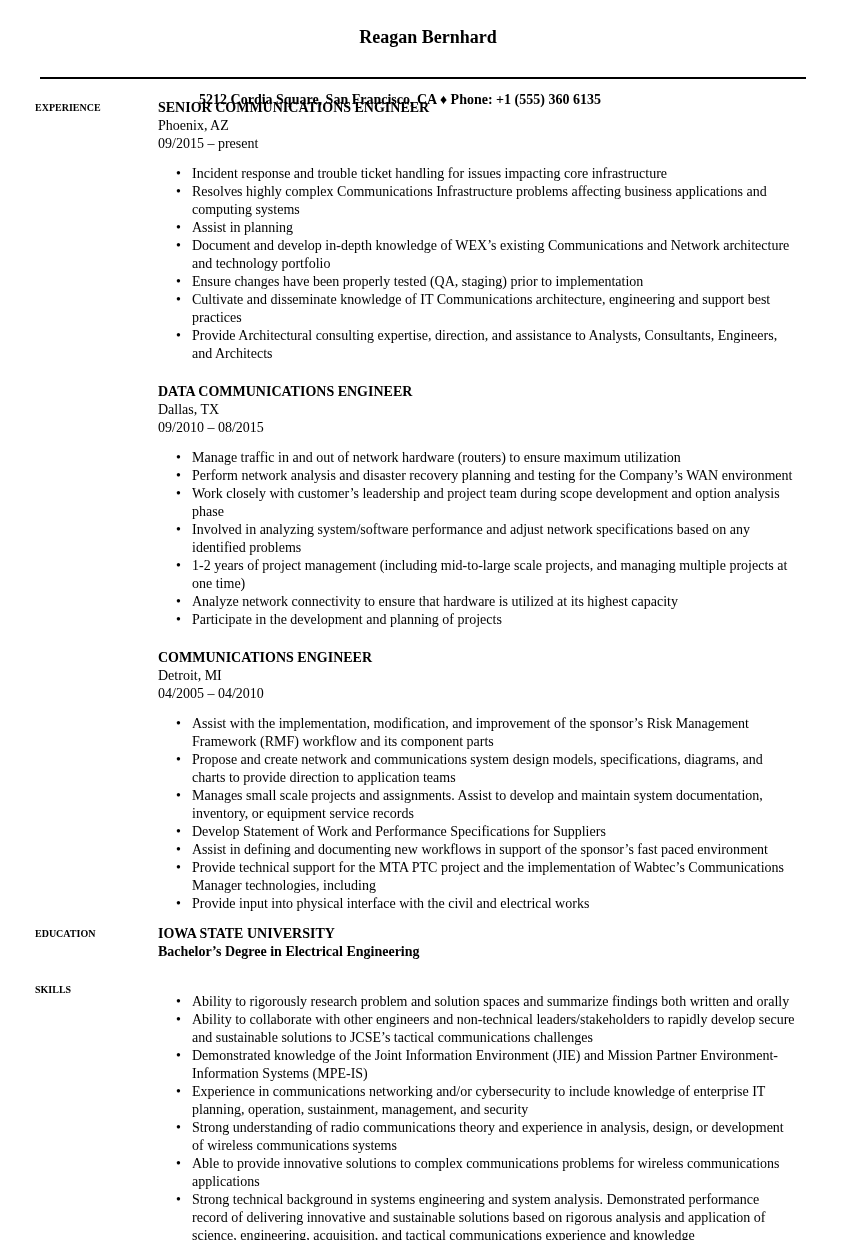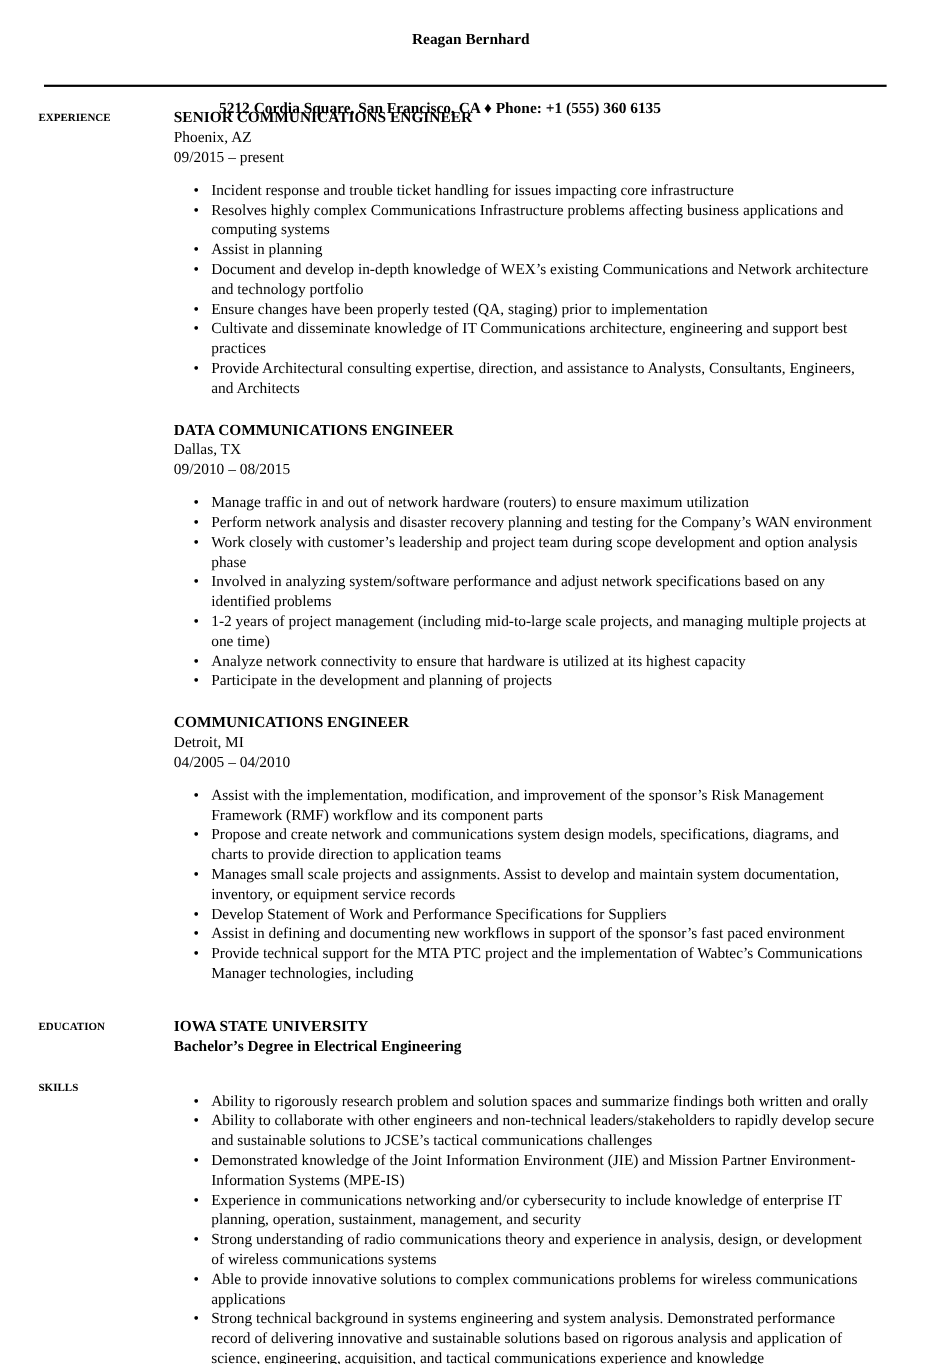--- a/index.html
+++ b/index.html
@@ -4,21 +4,21 @@
   <style>
     html, body { margin: 0; padding: 0; background: #ffffff; }
     body {
       width: 860px; height: 1240px; overflow: hidden; position: relative;
       font-family: "Liberation Serif", "DejaVu Serif", serif;
       color: #000; font-size: 14px; line-height: 18px;
     }
     .header { position: absolute; left: 0; top: 0; width: 860px; }
     .name {
       position: absolute; top: 26px; left: 0; width: 856px; text-align: center;
-      font-size: 14px; font-weight: bold; line-height: 22px;
+      font-size: 18px; font-weight: bold; line-height: 22px;
     }
     .contact {
       position: absolute; top: 58px; left: 0; width: 800px; text-align: center;
       font-size: 14px; font-weight: bold; line-height: 18px; margin-top: 33px;
     }
     .rule { position: absolute; top: 77px; left: 40px; width: 766px; height: 2px; background: #000; }
     .section { position: absolute; left: 0; width: 860px; }
     .section-label {
       position: absolute; left: 35px; top: 0;
       font-weight: bold; font-size: 10px; line-height: 18px;
@@ -83,20 +83,21 @@
       <div class="job-title">COMMUNICATIONS ENGINEER</div>
       <div class="job-loc">Detroit, MI</div>
       <div class="job-dates">04/2005 – 04/2010</div>
       <ul class="bullets">
         <li>Assist with the implementation, modification, and improvement of the sponsor’s Risk Management Framework (RMF) workflow and its component parts</li>
         <li>Propose and create network and communications system design models, specifications, diagrams, and charts to provide direction to application teams</li>
         <li>Manages small scale projects and assignments. Assist to develop and maintain system documentation, inventory, or equipment service records</li>
         <li>Develop Statement of Work and Performance Specifications for Suppliers</li>
         <li>Assist in defining and documenting new workflows in support of the sponsor’s fast paced environment</li>
         <li>Provide technical support for the MTA PTC project and the implementation of Wabtec’s Communications Manager technologies, including</li>
+        <li>Provide input into physical interface with the civil and electrical works</li>
       </ul>
     </div>
 
   </div>
 </div>
 
 <div class="section" style="top:925px;">
   <div class="section-label">EDUCATION</div>
   <div class="section-body">
     <div class="edu-school">IOWA STATE UNIVERSITY</div>

